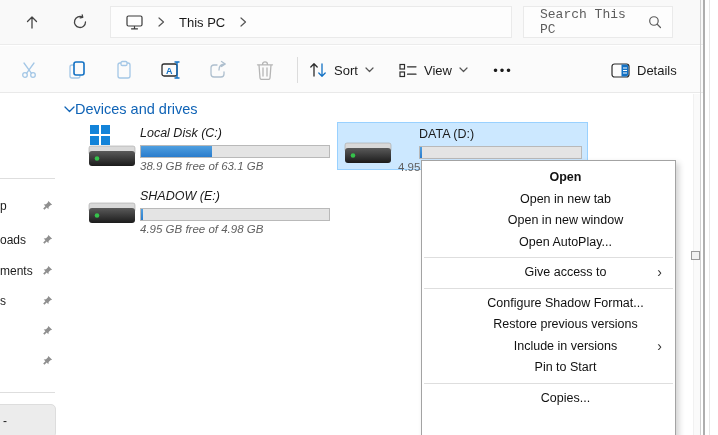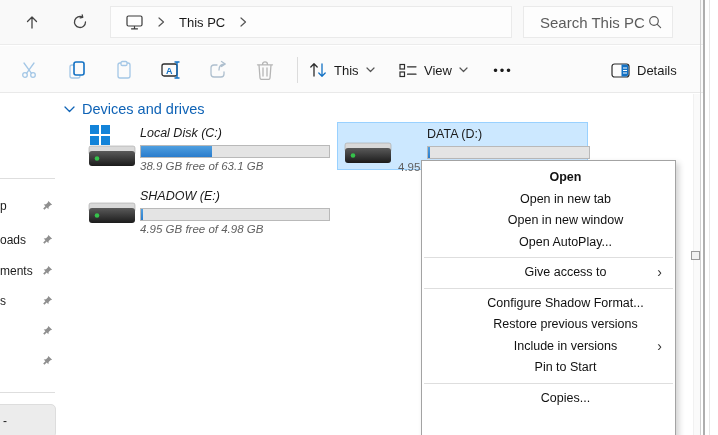--- a/index.html
+++ b/index.html
@@ -16,21 +16,21 @@
             background:#f9f9f9; border-bottom:1px solid #ececec; }
   .nav-btn { position:absolute; top:7px; width:30px; height:30px; border-radius:4px;
              display:flex; align-items:center; justify-content:center; }
   .pill { position:absolute; top:6px; height:32px; background:#fdfdfd;
           border:1px solid #eaeaea; border-radius:0; display:flex; align-items:center; }
   .crumb-pill { left:110px; width:402px; padding-left:15px; }
   .crumb-pill .seg { display:flex; align-items:center; }
   .crumb-label { font-size:13px; color:#1b1b1b; margin:0 14px; }
   .search-pill { left:523px; width:150px; justify-content:space-between;
                  padding:0 10px 0 16px; }
-  .search-text { font-size:15px; color:#5c5c5c; }
+  .search-text { font-size:13px; color:#5c5c5c;font-family:Liberation Mono, monospace; }
 
   
   .toolbar { position:absolute; left:0; top:46px; width:704px; height:47px;
              background:#fbfbfb; border-bottom:1px solid #e9e9e9; }
   .tb-btn { position:absolute; top:7px; width:34px; height:34px; border-radius:4px;
             display:flex; align-items:center; justify-content:center; }
   .tb-sep { position:absolute; left:297px; top:11px; width:1px; height:26px; background:#dcdcdc; }
   .tb-group { position:absolute; top:7px; height:34px; display:flex; align-items:center;
               gap:7px; border-radius:4px; padding:0 6px; }
   .tb-label { font-size:13px; color:#1b1b1b; }
@@ -39,37 +39,37 @@
   
   .side-sep { position:absolute; height:1px; background:#dedede; }
   .side-row { position:absolute; left:0; width:57px; height:30px; }
   .side-frag { position:absolute; left:0; top:8px; font-size:12px; color:#1b1b1b; }
   .pin { position:absolute; left:41px; top:9px; }
   .side-selected { position:absolute; left:-8px; top:404px; width:64px; height:34px;
                    background:#ececec; border:1px solid #dddddd; border-radius:5px; }
   .side-sel-frag { position:absolute; left:10px; top:9px; font-size:12px; color:#1b1b1b; }
 
   
-  .group-header { position:absolute; left:64px; top:101px; display:flex; align-items:center; gap:7px; }
+  .group-header { position:absolute; left:64px; top:101px; display:flex; align-items:center; }
   .group-title { font-size:14.5px; color:#0f63b6; }
 
   .tile { position:absolute; width:251px; height:48px; }
   .tile.selected { background:#cce8ff; border:1px solid #99d1ff; }
   .tile .iconwrap { position:absolute; left:3px; top:2px; width:50px; height:44px; }
   .winlogo { position:absolute; left:2px; top:1px; width:20px; height:20px;
              display:grid; grid-template-columns:9px 9px; grid-template-rows:9px 9px; gap:2px; }
   .winlogo div { background:#1283d9; }
   .drive-svg { position:absolute; left:0; }
   .tile .name { position:absolute; top:4px; font-size:12.5px; color:#1b1b1b; white-space:nowrap; }
   .tile .bar { position:absolute; top:23px; height:13px; border:1px solid #b9b9b9; background:#e4e4e4; }
   .tile .fill { height:100%; background:linear-gradient(#4f9fe0,#2a7ccc); }
   .tile .caption { position:absolute; top:38px; font-size:11.5px; color:#5f5f5f; white-space:nowrap; }
   .off55 .name, .off55 .bar, .off55 .caption { left:55px;font-style:italic; }
   .off55 .bar { width:190px; }
-  .tile-d .name, .tile-d .bar { left:89px; }
+  .tile-d .name, .tile-d .bar { left:81px; }
   .tile-d .bar { width:163px; }
   .tile-d .caption { left:60px; }
 
   
   .menu { position:absolute; left:421px; top:160px; width:255px; height:282px;
           background:#ffffff; border:1px solid #a3a3a3;
           box-shadow:3px 3px 6px rgba(0,0,0,.18); padding-top:6px; z-index:10; }
   .menu-item { position:relative; height:21.5px; line-height:21.5px; padding-left:34px;
                font-size:12.5px; color:#111111;text-align:center; }
   .menu-item.bold { font-weight:700; }
@@ -170,21 +170,21 @@
       <path d="M1.5 4.8 H16.5 M6.5 4.5 C6.5 1 11.5 1 11.5 4.5 M7 8 V16 M11 8 V16" fill="none" stroke="#b5b5b5" stroke-width="1.3" stroke-linecap="round"></path>
     </svg>
   </div>
   <div class="tb-sep"></div>
 
   <div class="tb-group" style="left:303px">
     <svg width="18" height="16" viewBox="0 0 18 16">
       <path d="M5 14 V2 M1.8 5 L5 1.8 L8.2 5" stroke="#2b2b2b" stroke-width="1.3" fill="none" stroke-linecap="round" stroke-linejoin="round"></path>
       <path d="M13 2 V14 M9.8 11 L13 14.2 L16.2 11" stroke="#1271c4" stroke-width="1.3" fill="none" stroke-linecap="round" stroke-linejoin="round"></path>
     </svg>
-    <span class="tb-label">This</span>
+    <span class="tb-label">Sort</span>
     <svg width="9" height="6" viewBox="0 0 9 6">
       <path d="M1 1 L4.5 4.5 L8 1" stroke="#555" stroke-width="1.2" fill="none" stroke-linecap="round" stroke-linejoin="round"></path>
     </svg>
   </div>
 
   <div class="tb-group" style="left:393px">
     <svg width="18" height="15" viewBox="0 0 18 15">
       <rect x="1" y="1.5" width="4.5" height="4.5" fill="none" stroke="#2b2b2b" stroke-width="1.2"></rect>
       <path d="M8.5 3.8 H17" stroke="#2b2b2b" stroke-width="1.2" stroke-linecap="round"></path>
       <rect x="1" y="9" width="4.5" height="4.5" fill="none" stroke="#2b2b2b" stroke-width="1.2"></rect>

